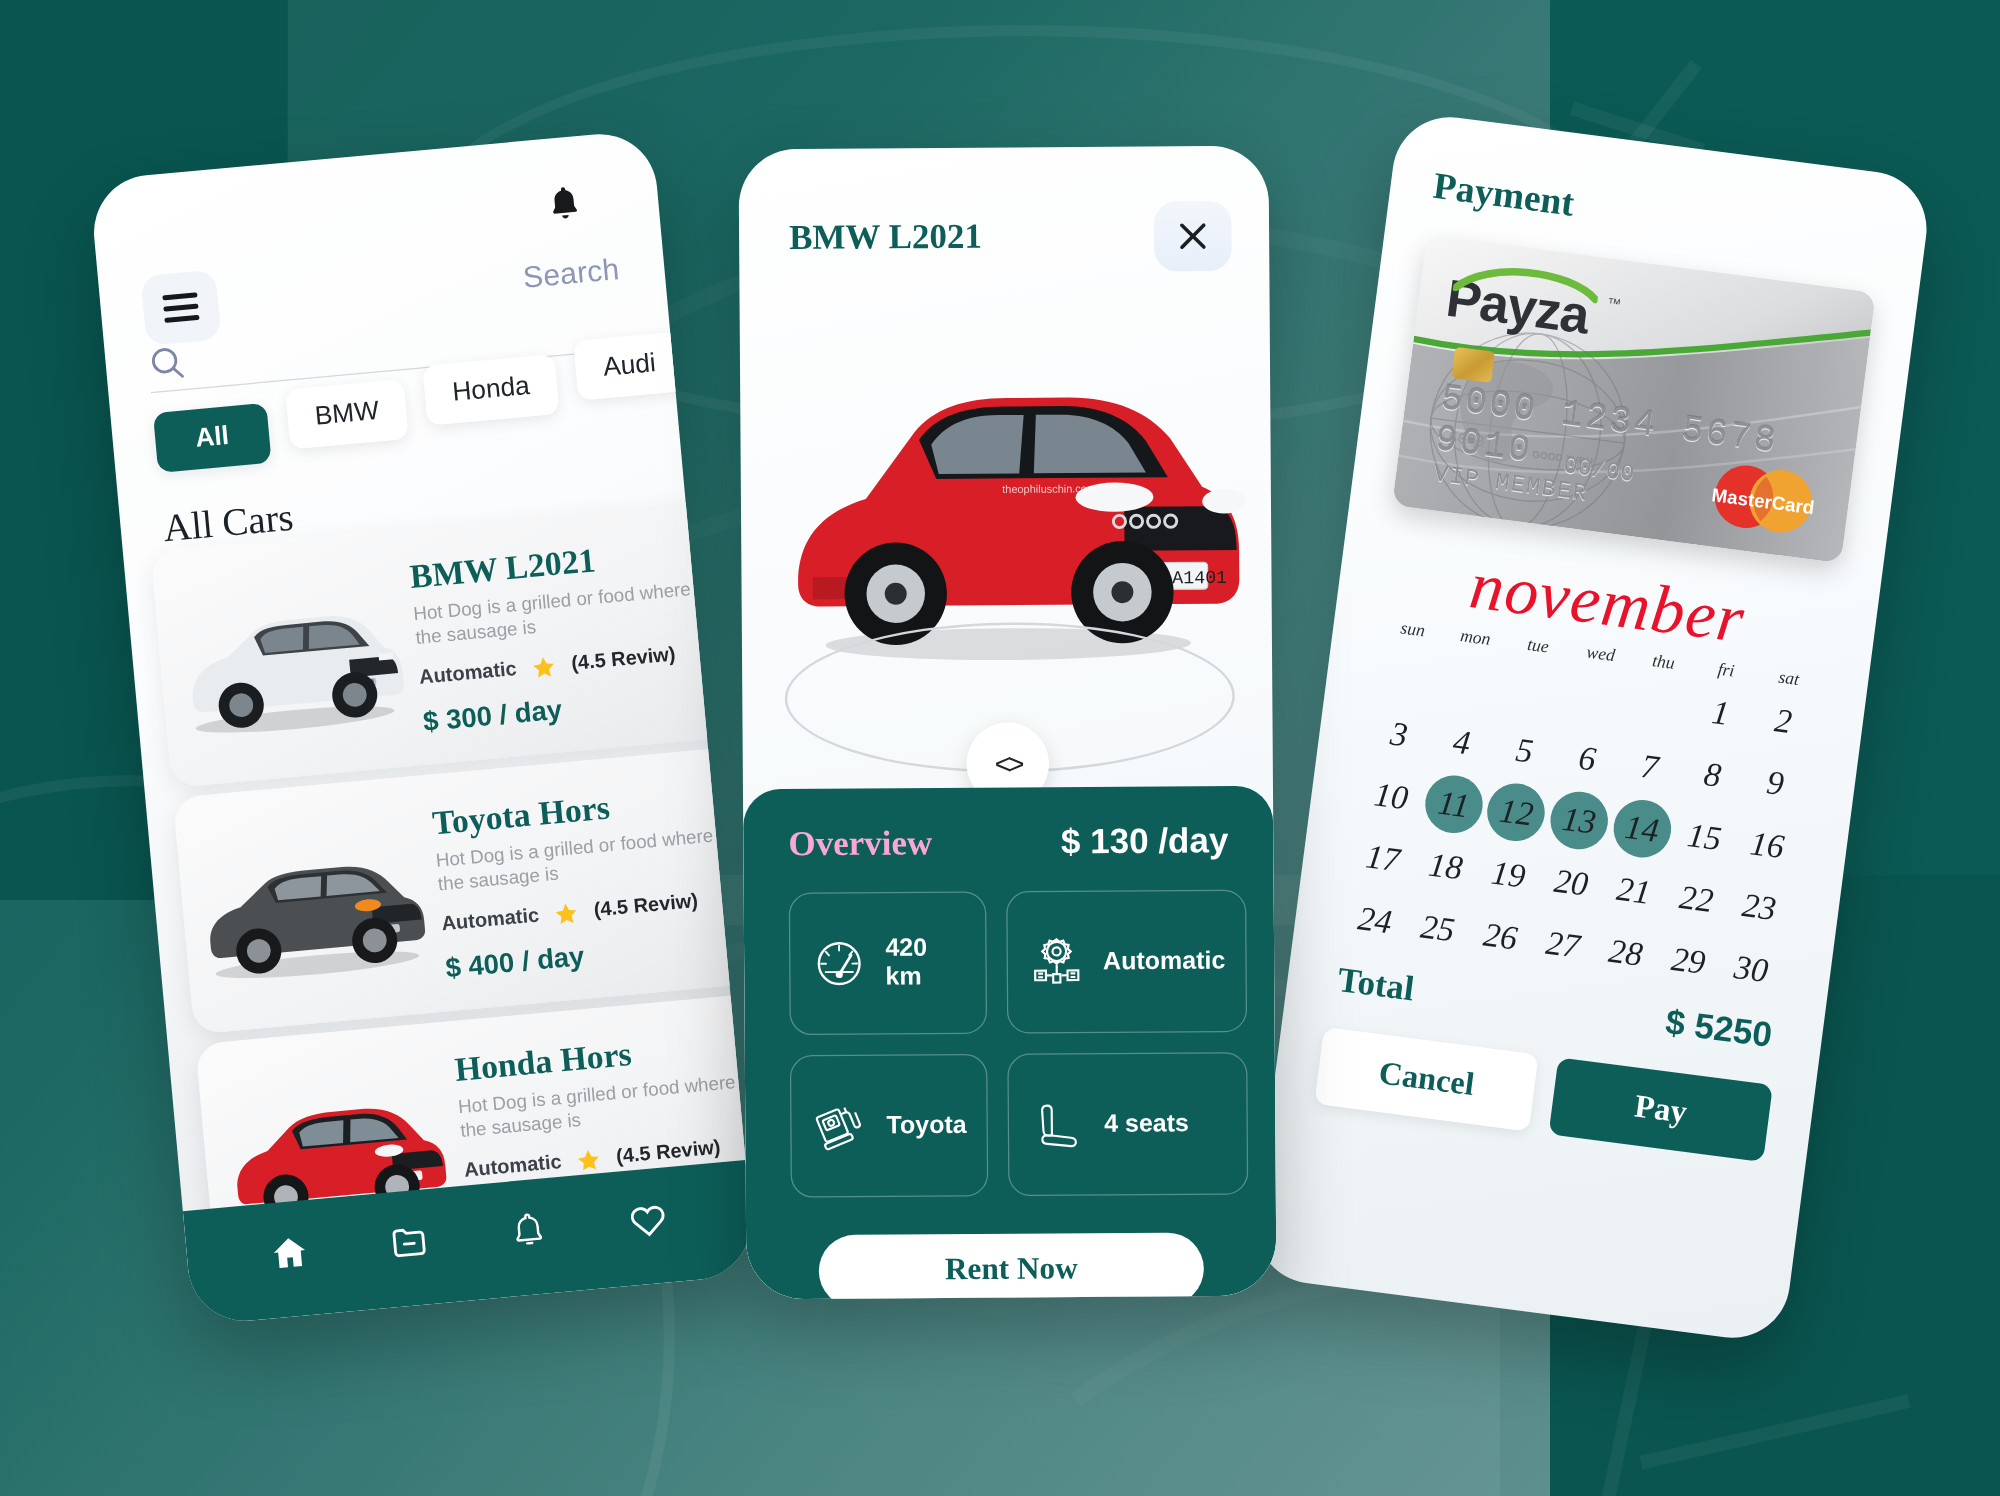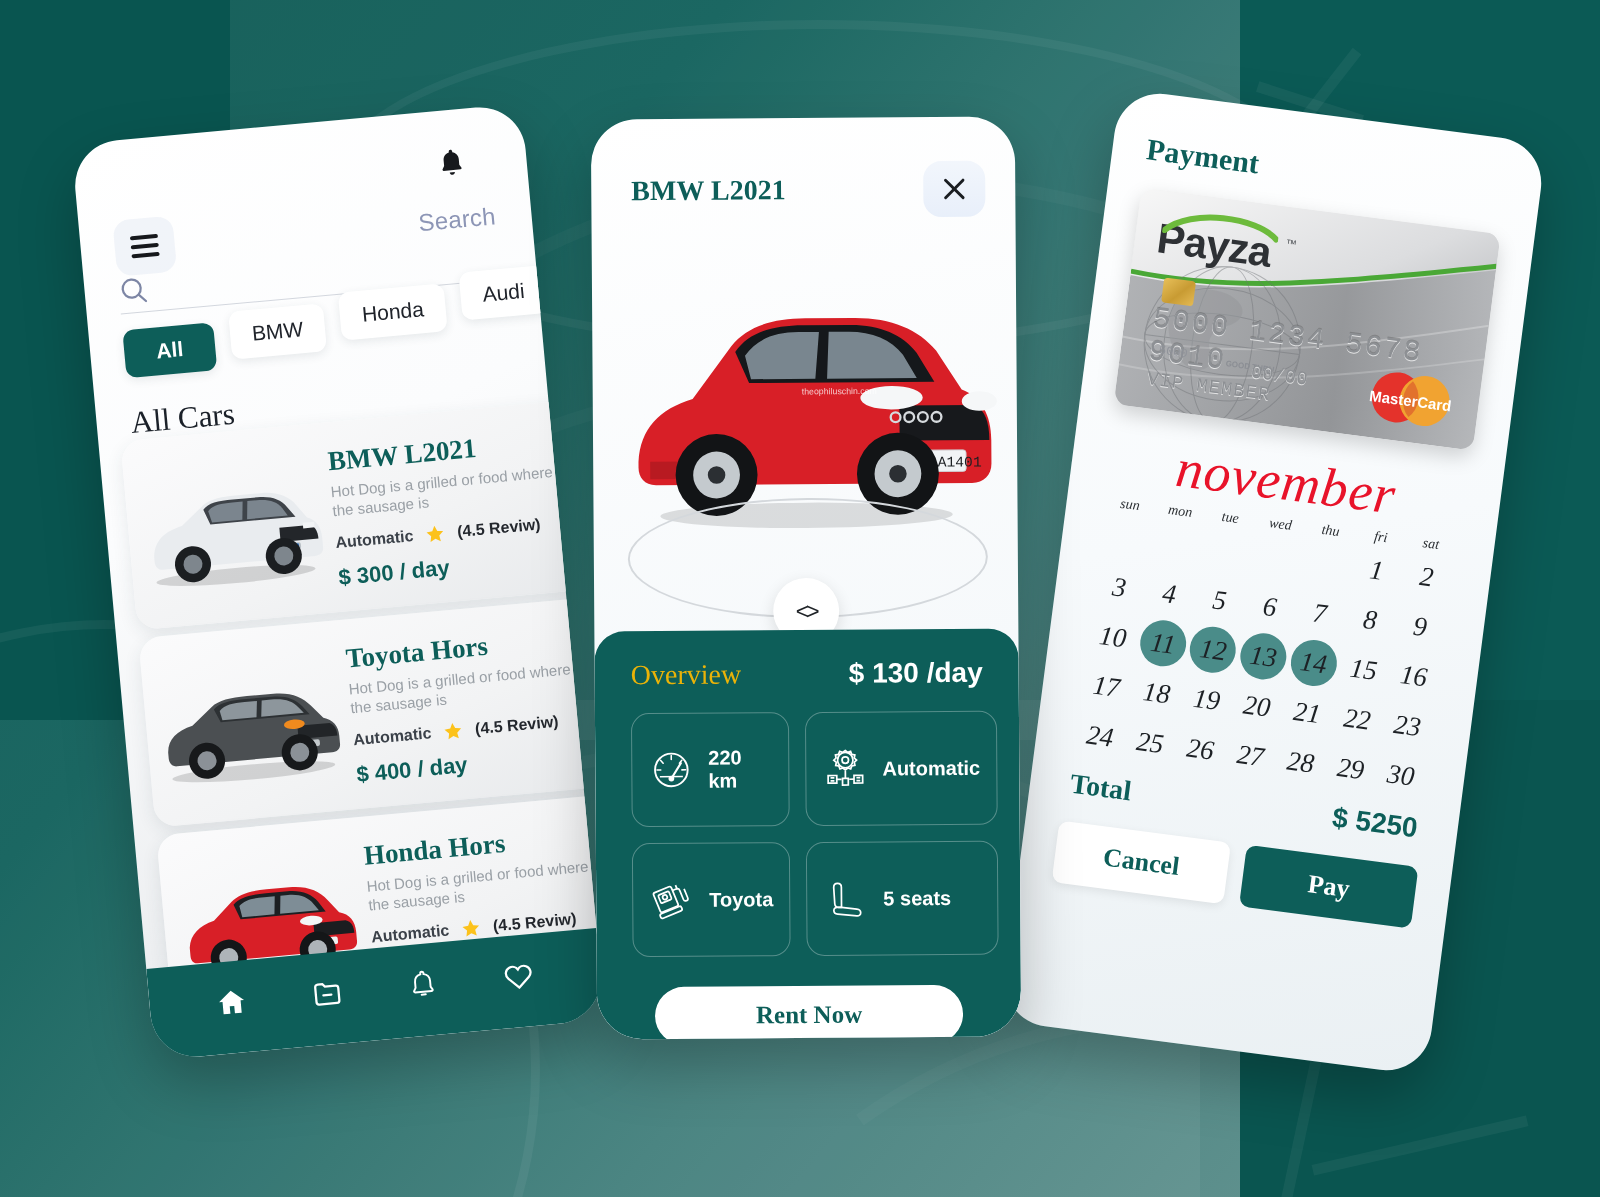--- a/index.html
+++ b/index.html
@@ -190,21 +190,21 @@
     background: #fff; box-shadow: 0 5px 16px rgba(0,0,0,0.12);
     display: flex; align-items: center; justify-content: center;
     font-size: 23px; color: #202428; letter-spacing: -3px;
   }
   .cp-panel {
     position: absolute; left: 0; right: 0; top: 512px; bottom: 0;
     background: #0d5e59; border-radius: 30px 30px 46px 46px;
     padding: 28px 36px 0 36px;
   }
   .cp-panel-head { display: flex; align-items: baseline; justify-content: space-between; margin-bottom: 22px; }
-  .cp-overview { font-family: "Liberation Serif", serif; font-weight: normal; font-size: 28px; color: #eab308; }
+  .cp-overview { font-family: "Liberation Serif", serif; font-weight: bold; font-size: 28px; color: #f9a8d4; }
   .cp-price { font-size: 28px; color: #fff; font-weight: bold; }
   .cp-grid { display: grid; grid-template-columns: 1fr 1fr; gap: 16px; }
   .spec-cell {
     height: 114px; border: 1.5px solid rgba(255,255,255,0.30);
     border-radius: 18px; display: flex; align-items: center;
     gap: 14px; padding: 0 16px;
   }
   .spec-cell svg { width: 46px; height: 46px; flex: 0 0 46px; }
   .spec-label { color: #fff; font-size: 20px; font-weight: bold; }
   .cp-rent {
@@ -537,21 +537,21 @@
           <circle cx="24" cy="33" r="3" fill="#fff"></circle>
           <path d="M12 31 L36 31" stroke="#fff" stroke-width="1.6"></path>
           <g stroke="#fff" stroke-width="1.6" stroke-linecap="round">
             <line x1="24" y1="9" x2="24" y2="13"></line>
               <line x1="13" y1="14" x2="15.5" y2="17"></line>
             <line x1="35" y1="14" x2="32.5" y2="17"></line>
               <line x1="9" y1="24" x2="13" y2="24"></line>
               <line x1="35" y1="24" x2="39" y2="24"></line>
           </g>
         </svg>
-        <span class="spec-label">220 km</span>
+        <span class="spec-label">420 km</span>
       </div>
 
       <div class="spec-cell">
         <svg viewBox="0 0 48 48">
           <g fill="none" stroke="#fff" stroke-width="1.8">
             <circle cx="24" cy="15" r="8"></circle>
             <circle cx="24" cy="15" r="3.4"></circle>
             <path d="M24 5 l2.6 2 3-1 1.2 3.1 3.2.6-.6 3.2 2.4 2.2-2.4 2.2.6 3.2-3.2.6-1.2 3.1-3-1-2.6 2-2.6-2-3 1-1.2-3.1-3.2-.6.6-3.2L12 15l2.4-2.2-.6-3.2 3.2-.6 1.2-3.1 3 1z"></path>
             <path d="M24 26 v8"></path>
             <path d="M21 34 h6 v7 h-6z"></path>
@@ -582,21 +582,21 @@
         <span class="spec-label">Toyota</span>
       </div>
 
       <div class="spec-cell">
         <svg viewBox="0 0 48 48">
           <g fill="none" stroke="#fff" stroke-width="1.8" stroke-linejoin="round" stroke-linecap="round">
             <path d="M15 8 c-2.4 0-4 1.7-4 4.2 l1 17 c.2 2.4 1.8 3.8 4 3.8 l3 0 l0-21 c0-2.5-1.6-4-4-4z"></path>
             <path d="M19 33 l16 2 c2.4.3 4 1.8 4 3.8 0 2-1.7 3.4-4 3.2 l-20-2 c-2.4-.2-4-1.8-4-3.8 0-2 1.6-3.5 4-3.2z"></path>
           </g>
         </svg>
-        <span class="spec-label">5 seats</span>
+        <span class="spec-label">4 seats</span>
       </div>
     </div>
 
     <div class="cp-rent">Rent Now</div>
   </div>
 </div>
 
 <div class="phone" id="phone-right">
   <div class="rp-inner">
     <div class="rp-title">Payment</div>

